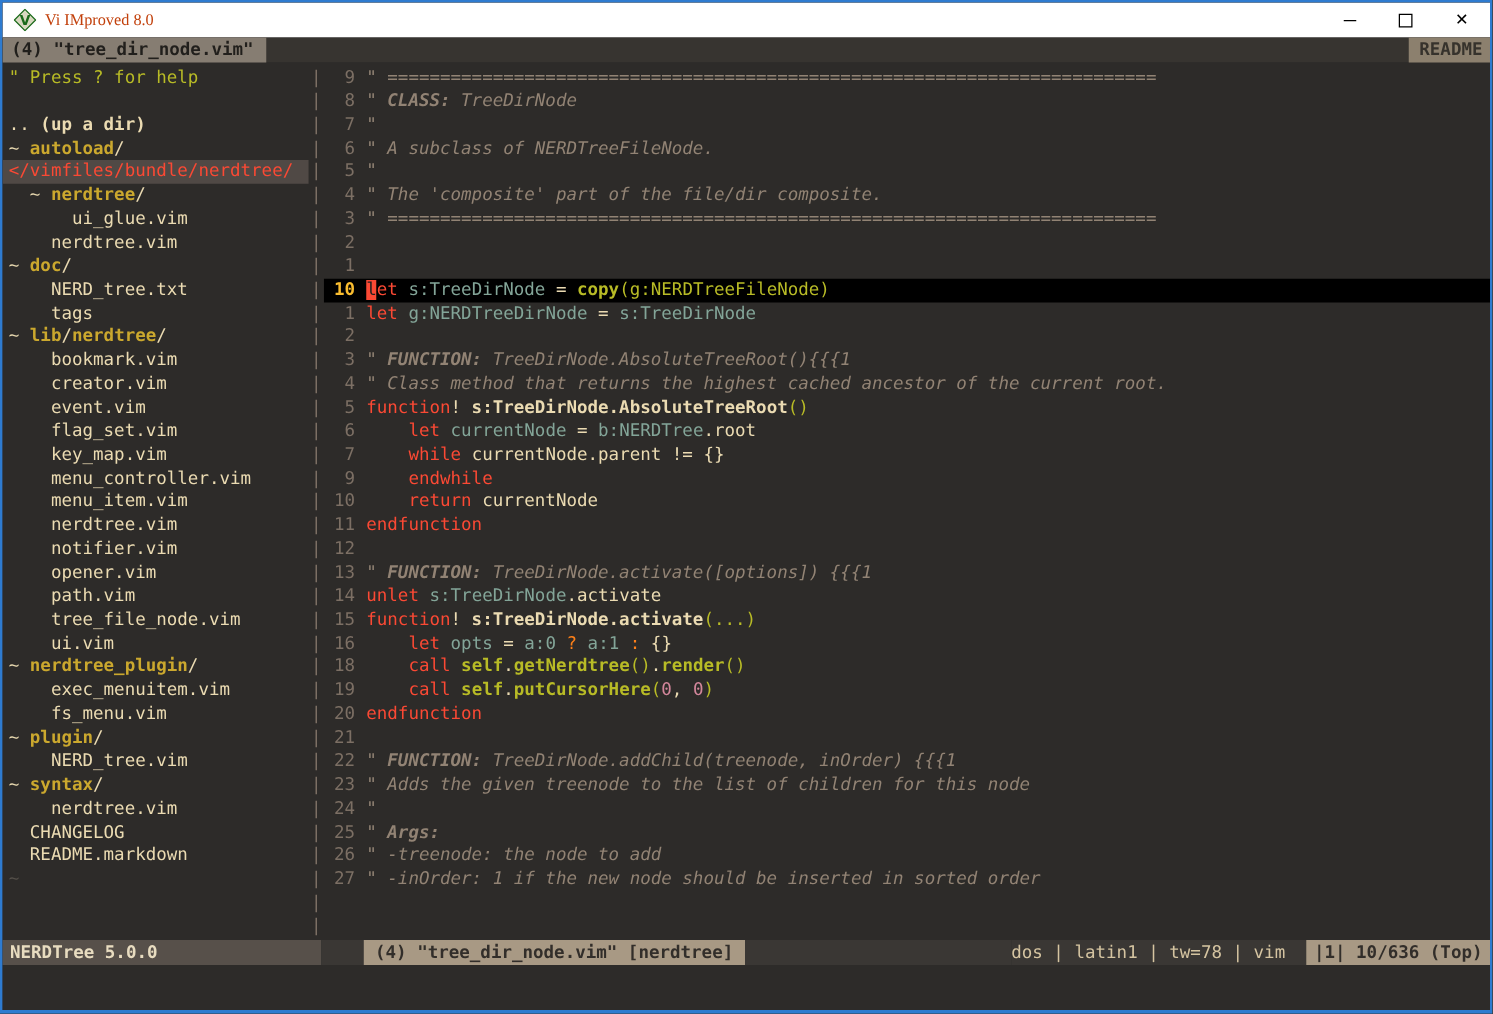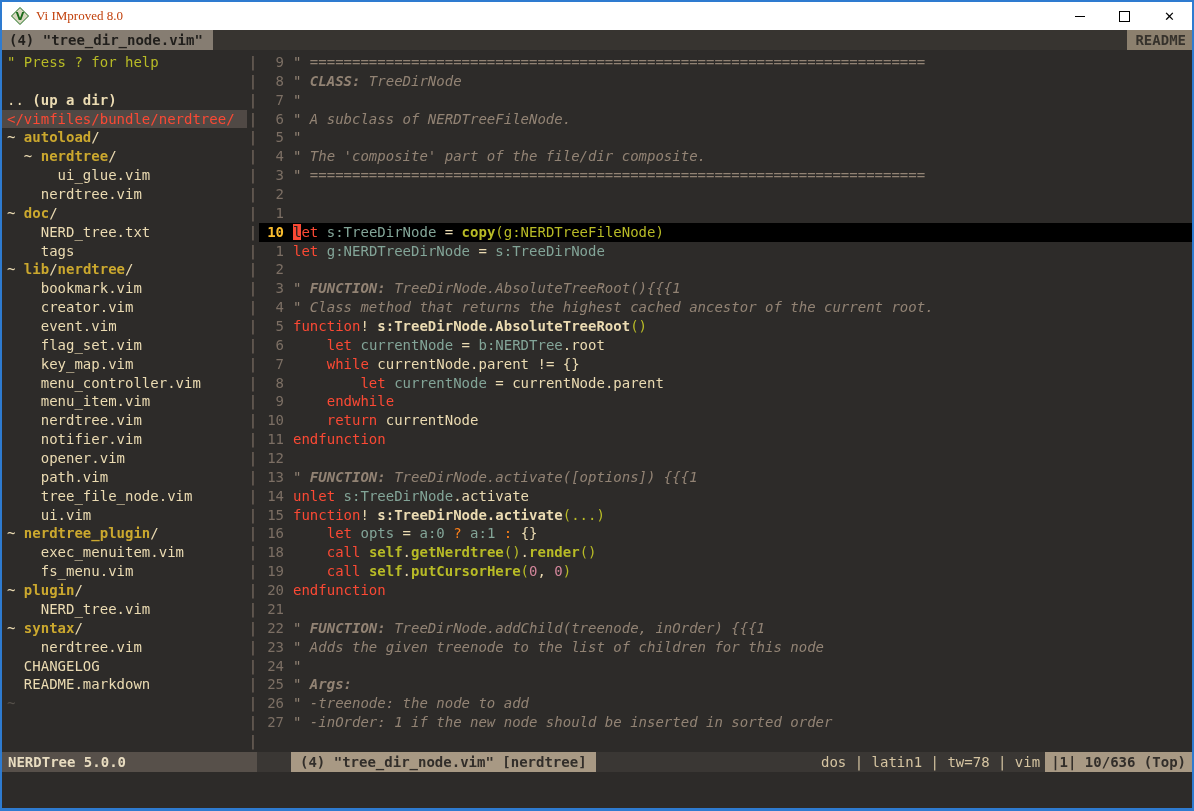--- a/index.html
+++ b/index.html
@@ -52,21 +52,21 @@
   .tk-fg{color:#ebdbb2;}
   .tk-fgb{color:#ebdbb2;font-weight:bold;}
   .tk-sel{color:#fb4934;}
   .tk-dim{color:#55504a;}
   
   .statusline{height:20px;display:flex;align-items:stretch;line-height:20px;}
   .st-left{width:255px;background:#57504a;color:#e8dcc0;font-weight:bold;padding-left:6px;box-sizing:border-box;white-space:pre;}
   .st-gap{width:34px;background:#3a3734;}
   .st-center{background:#a89984;color:#322e2a;font-weight:bold;padding:0 9px;white-space:pre;}
   .st-fill{flex:1;background:#3a3734;}
-  .st-info{background:#3a3734;color:#d5c4a1;padding-right:5px;white-space:pre;}
+  .st-info{background:#3a3734;color:#d5c4a1;padding-right:17px;white-space:pre;}
   .st-right{background:#a89984;color:#322e2a;font-weight:bold;padding:0 6px;white-space:pre;}
   
   .cmdline{height:36px;background:#2d2b29;}
 </style>
 </head>
 <body>
 
 <div class="window">
 
   <div class="titlebar">
@@ -92,22 +92,22 @@
     <span class="tab-active">(4) "tree_dir_node.vim"</span>
     <span class="tab-fill"></span>
     <span class="buffers">README</span>
   </div>
 
   <div class="main mono">
     <div class="sidebar" id="nerdtree">
         <div class="row trow"><span class="tk-grn">" Press ? for help</span></div>
         <div class="row trow"></div>
         <div class="row trow"><span class="tk-fg">.. </span><span class="tk-fgb">(up a dir)</span></div>
+        <div class="row trow"><span class="tk-fg">~ </span><span class="tk-dir">autoload</span><span class="tk-fg">/</span></div>
         <div class="row trow selrow"><span class="tk-sel">&lt;/vimfiles/bundle/nerdtree/</span></div>
-        <div class="row trow"><span class="tk-fg">~ </span><span class="tk-dir">autoload</span><span class="tk-fg">/</span></div>
         <div class="row trow"><span class="tk-fg">  ~ </span><span class="tk-dir">nerdtree</span><span class="tk-fg">/</span></div>
         <div class="row trow"><span class="tk-fg">      ui_glue.vim</span></div>
         <div class="row trow"><span class="tk-fg">    nerdtree.vim</span></div>
         <div class="row trow"><span class="tk-fg">~ </span><span class="tk-dir">doc</span><span class="tk-fg">/</span></div>
         <div class="row trow"><span class="tk-fg">    NERD_tree.txt</span></div>
         <div class="row trow"><span class="tk-fg">    tags</span></div>
         <div class="row trow"><span class="tk-fg">~ </span><span class="tk-dir">lib</span><span class="tk-fg">/</span><span class="tk-dir">nerdtree</span><span class="tk-fg">/</span></div>
         <div class="row trow"><span class="tk-fg">    bookmark.vim</span></div>
         <div class="row trow"><span class="tk-fg">    creator.vim</span></div>
         <div class="row trow"><span class="tk-fg">    event.vim</span></div>
@@ -182,21 +182,20 @@
         <div class="row erow"><span class="lnum">2</span></div>
         <div class="row erow"><span class="lnum">1</span></div>
         <div class="row erow cursorline"><span class="lnum">10</span><span class="tk-cur">l</span><span class="tk-k">et</span><span class="tk-t"> </span><span class="tk-id">s:TreeDirNode</span><span class="tk-t"> = </span><span class="tk-fn">copy</span><span class="tk-g">(g:NERDTreeFileNode)</span></div>
         <div class="row erow"><span class="lnum">1</span><span class="tk-k">let</span><span class="tk-t"> </span><span class="tk-id">g:NERDTreeDirNode</span><span class="tk-t"> = </span><span class="tk-id">s:TreeDirNode</span></div>
         <div class="row erow"><span class="lnum">2</span></div>
         <div class="row erow"><span class="lnum">3</span><span class="tk-c">" </span><span class="tk-cb">FUNCTION:</span><span class="tk-c"> TreeDirNode.AbsoluteTreeRoot(){{{1</span></div>
         <div class="row erow"><span class="lnum">4</span><span class="tk-c">" Class method that returns the highest cached ancestor of the current root.</span></div>
         <div class="row erow"><span class="lnum">5</span><span class="tk-k">function</span><span class="tk-t">! </span><span class="tk-fnw">s:TreeDirNode.AbsoluteTreeRoot</span><span class="tk-g">()</span></div>
         <div class="row erow"><span class="lnum">6</span><span class="tk-t">    </span><span class="tk-k">let</span><span class="tk-t"> </span><span class="tk-id">currentNode</span><span class="tk-t"> = </span><span class="tk-id">b:NERDTree</span><span class="tk-t">.root</span></div>
         <div class="row erow"><span class="lnum">7</span><span class="tk-t">    </span><span class="tk-k">while</span><span class="tk-t"> currentNode.parent != {}</span></div>
-        <div class="row erow"><span class="lnum">8</span><span class="tk-t">        </span><span class="tk-k">let</span><span class="tk-t"> </span><span class="tk-id">currentNode</span><span class="tk-t"> = currentNode.parent</span></div>
         <div class="row erow"><span class="lnum">9</span><span class="tk-t">    </span><span class="tk-k">endwhile</span></div>
         <div class="row erow"><span class="lnum">10</span><span class="tk-t">    </span><span class="tk-k">return</span><span class="tk-t"> currentNode</span></div>
         <div class="row erow"><span class="lnum">11</span><span class="tk-k">endfunction</span></div>
         <div class="row erow"><span class="lnum">12</span></div>
         <div class="row erow"><span class="lnum">13</span><span class="tk-c">" </span><span class="tk-cb">FUNCTION:</span><span class="tk-c"> TreeDirNode.activate([options]) {{{1</span></div>
         <div class="row erow"><span class="lnum">14</span><span class="tk-k">unlet</span><span class="tk-t"> </span><span class="tk-id">s:TreeDirNode</span><span class="tk-t">.activate</span></div>
         <div class="row erow"><span class="lnum">15</span><span class="tk-k">function</span><span class="tk-t">! </span><span class="tk-fnw">s:TreeDirNode.activate</span><span class="tk-g">(...)</span></div>
         <div class="row erow"><span class="lnum">16</span><span class="tk-t">    </span><span class="tk-k">let</span><span class="tk-t"> </span><span class="tk-id">opts</span><span class="tk-t"> = </span><span class="tk-id">a:0</span><span class="tk-t"> </span><span class="tk-o">?</span><span class="tk-t"> </span><span class="tk-id">a:1</span><span class="tk-t"> </span><span class="tk-o">:</span><span class="tk-t"> {}</span></div>
         <div class="row erow"><span class="lnum">18</span><span class="tk-t">    </span><span class="tk-k">call</span><span class="tk-t"> </span><span class="tk-fn">self</span><span class="tk-t">.</span><span class="tk-fn">getNerdtree</span><span class="tk-g">()</span><span class="tk-t">.</span><span class="tk-fn">render</span><span class="tk-g">()</span></div>
         <div class="row erow"><span class="lnum">19</span><span class="tk-t">    </span><span class="tk-k">call</span><span class="tk-t"> </span><span class="tk-fn">self</span><span class="tk-t">.</span><span class="tk-fn">putCursorHere</span><span class="tk-g">(</span><span class="tk-n">0</span><span class="tk-t">, </span><span class="tk-n">0</span><span class="tk-g">)</span></div>

